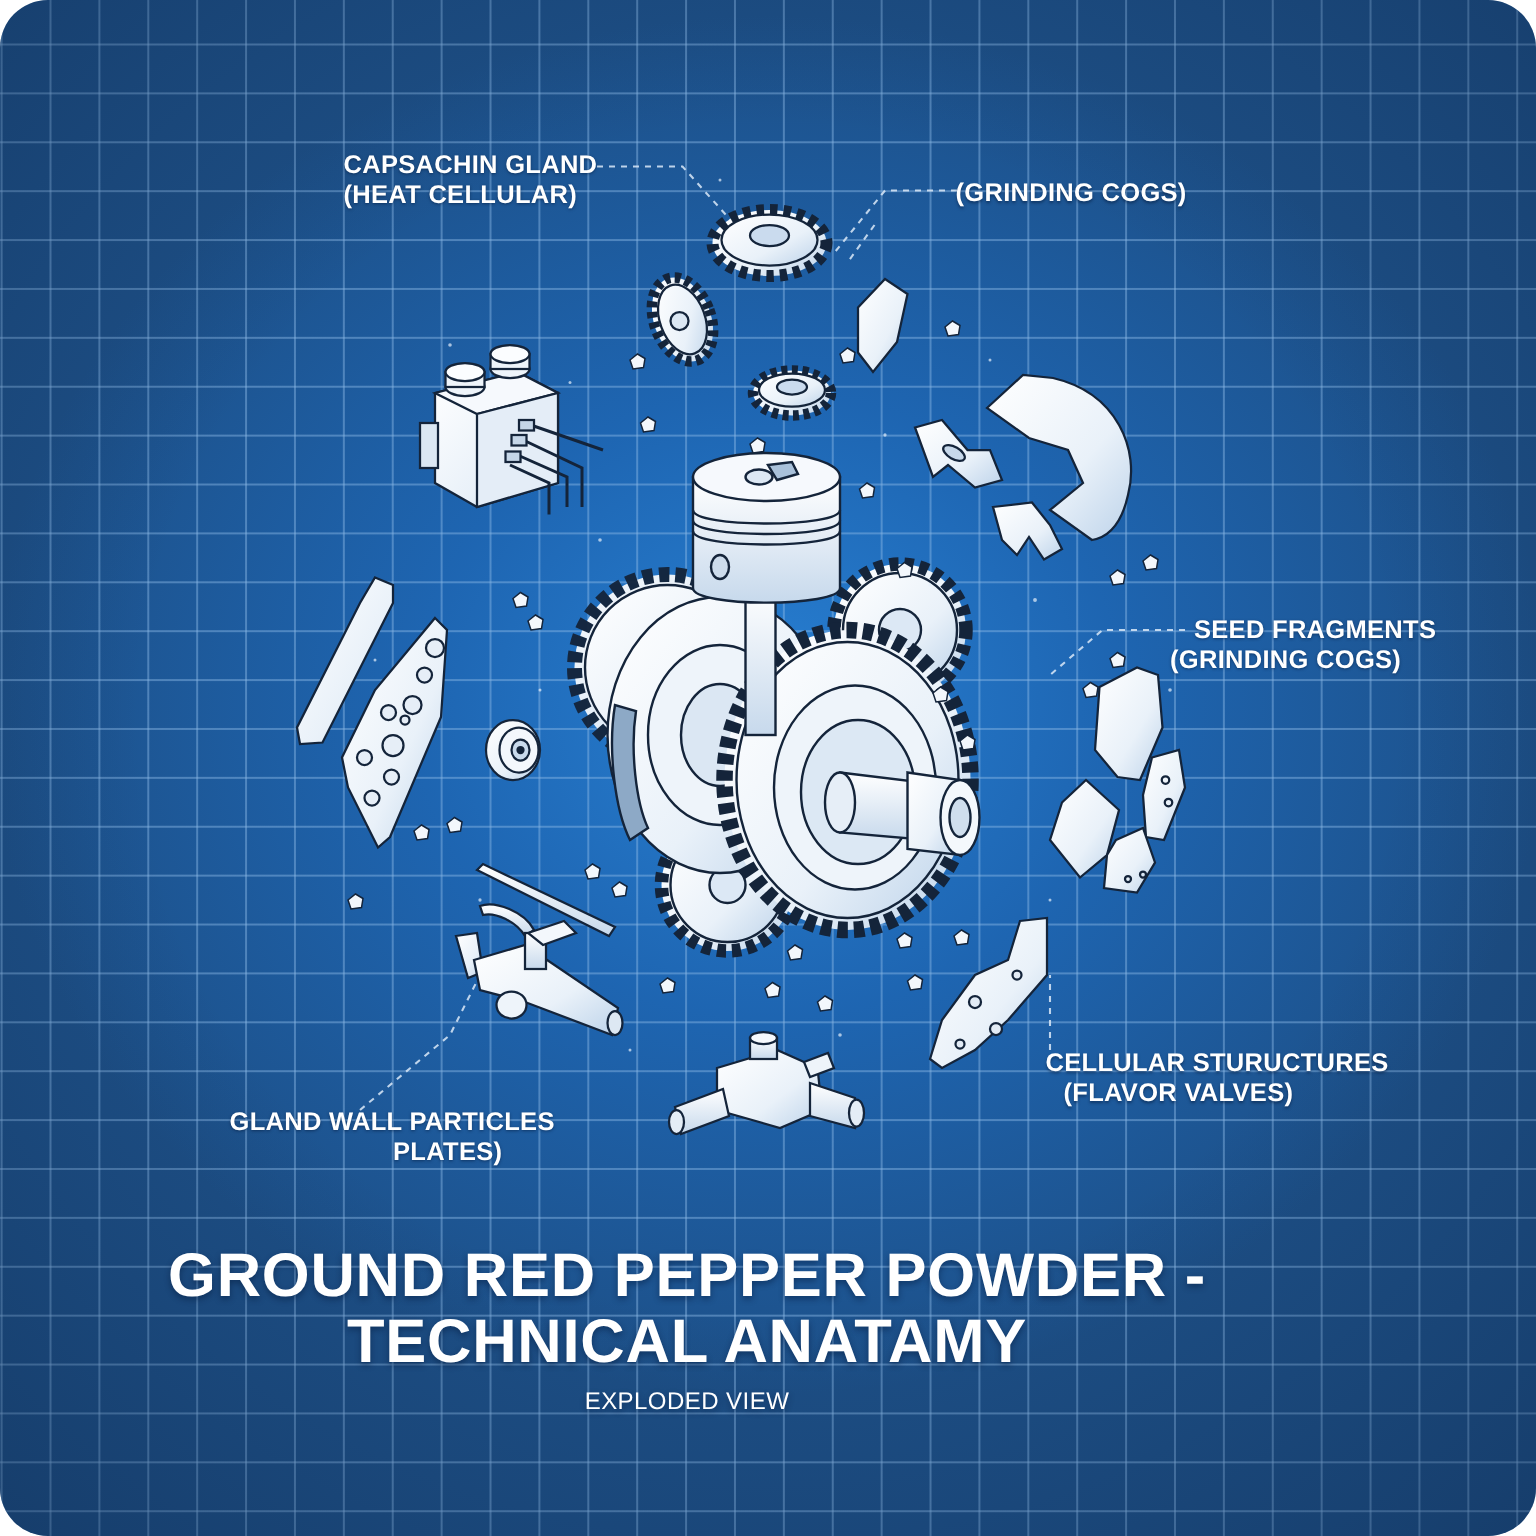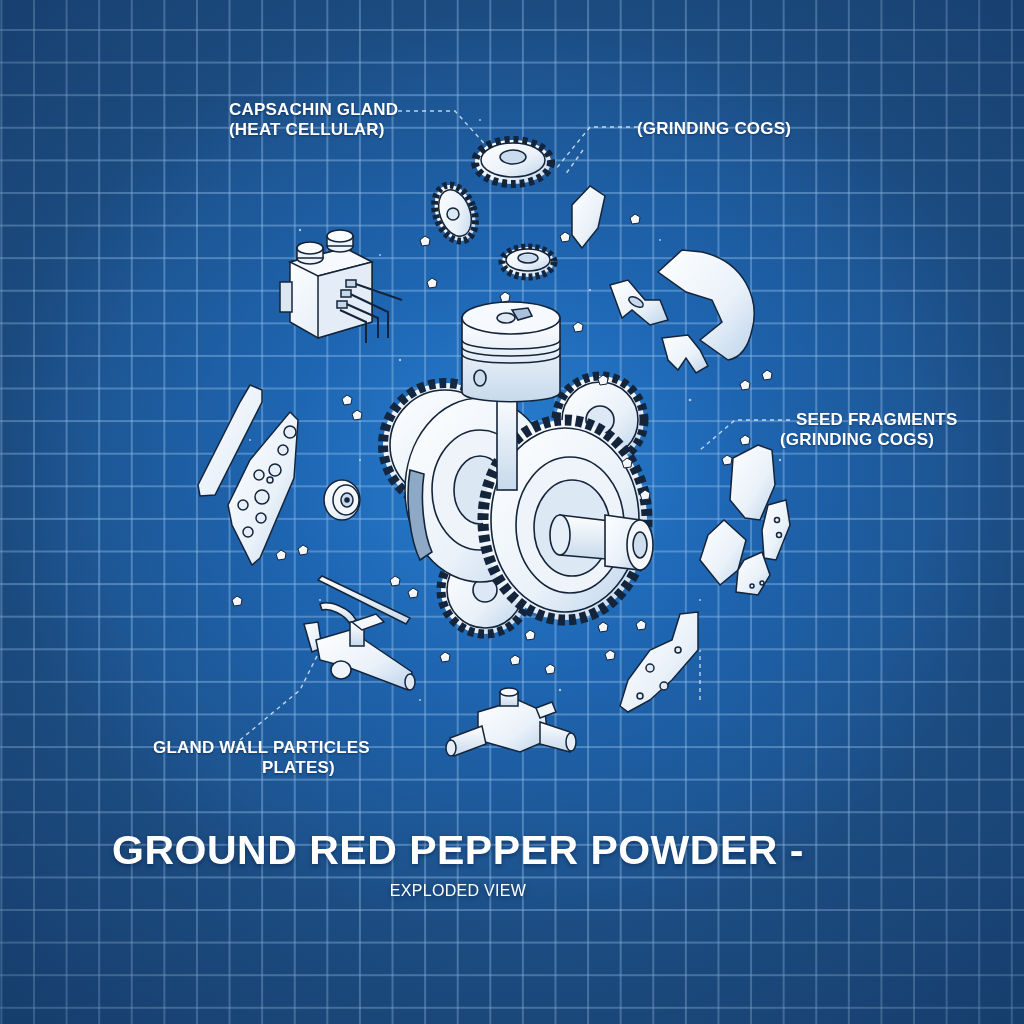--- a/index.html
+++ b/index.html
@@ -5,20 +5,21 @@
   html, body { margin: 0; padding: 0; }
   body {
     width: 1024px; height: 1024px; overflow: hidden;
     font-family: "Liberation Sans", "DejaVu Sans", sans-serif;
   }
   .canvas {
     position: relative; width: 1024px; height: 1024px; overflow: hidden;
     background:
       radial-gradient(ellipse 520px 460px at 512px 470px, rgba(40,130,215,0.95) 0%, rgba(30,105,185,0.85) 45%, rgba(22,72,132,0) 100%),
       #1d4f86;
+    border-radius: 32px;
   }
   .grid {
     position: absolute; inset: 0;
     background-image:
       linear-gradient(to right, rgba(140,185,230,0.45) 1.5px, transparent 1.5px),
       linear-gradient(to bottom, rgba(140,185,230,0.45) 1.5px, transparent 1.5px);
     background-size: 32.6px 32.6px;
     background-position: 33px 29px;
   }
   .vignette {
@@ -280,22 +281,27 @@
     <span>CAPSACHIN GLAND</span>
     <span>(HEAT CELLULAR)</span>
   </div>
   <div class="label" style="left:637px; top:119px;">
     <span>(GRINDING COGS)</span>
   </div>
   <div class="label" style="left:796px; top:410px; ">
     <span>SEED FRAGMENTS</span>
     <span style="margin-left:-16px;">(GRINDING COGS)</span>
   </div>
+  <div class="label" style="left:697px; top:699px;">
+    <span>CELLULAR STURUCTURES</span>
+    <span style="padding-left:12px;">(FLAVOR VALVES)</span>
+  </div>
   <div class="label" style="left:153px; top:738px;">
     <span>GLAND WALL PARTICLES</span>
     <span style="padding-left:109px;">PLATES)</span>
   </div>
 
   <div class="title-block">
     <span class="title-line">GROUND RED PEPPER POWDER -</span>
+    <span class="title-line">TECHNICAL ANATAMY</span>
     <span class="subtitle">EXPLODED VIEW</span>
   </div>
 </div>
 
 </body></html>

